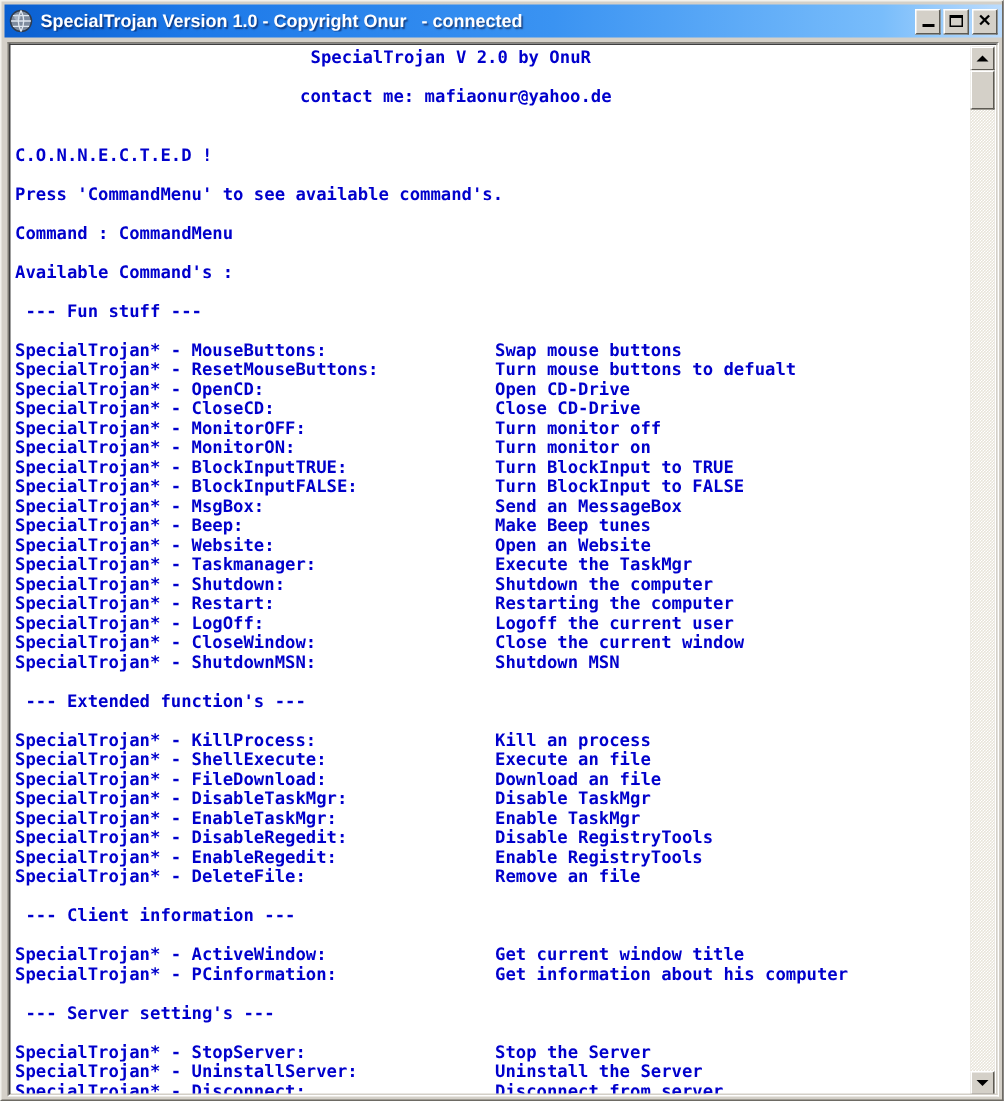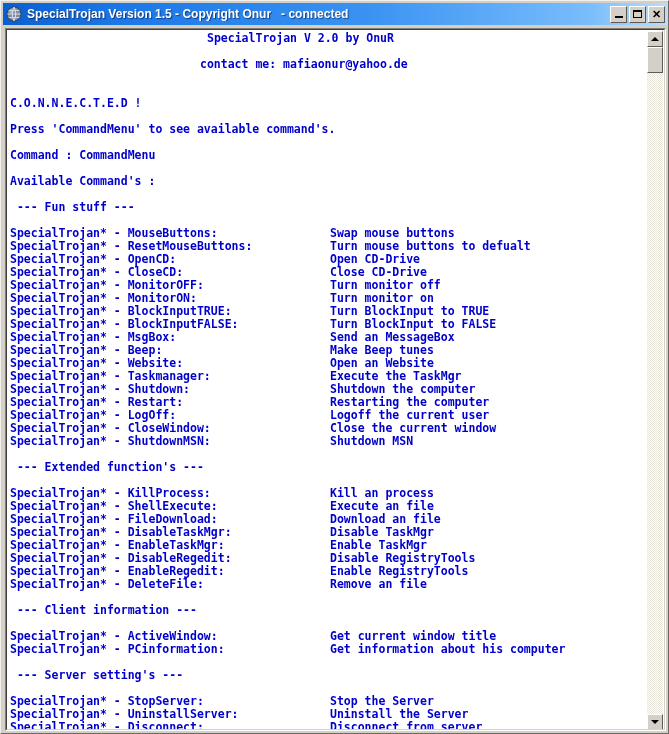--- a/index.html
+++ b/index.html
@@ -216,21 +216,21 @@
 <div class="window">
 
   <div class="titlebar">
     <span class="app-icon">
       <svg width="16" height="16" viewBox="0 0 16 16">
         <circle cx="8" cy="8" r="7" fill="#7e8b9e" stroke="#2f3b4d" stroke-width="1"></circle>
         <path d="M1.4 8 H14.6 M8 1 Q4.4 8 8 15 M8 1 Q11.6 8 8 15 M2.6 4.4 H13.4 M2.6 11.6 H13.4" stroke="#dfe6ef" stroke-width="0.9" fill="none"></path>
         <circle cx="5.6" cy="5.4" r="2.1" fill="#c9d4e2" opacity="0.55"></circle>
       </svg>
     </span>
-    <span class="title-text">SpecialTrojan Version 1.5 - Copyright Onur   - connected</span>
+    <span class="title-text">SpecialTrojan Version 1.0 - Copyright Onur   - connected</span>
     <span class="win-buttons">
       <button class="win-btn" title="Minimize">
         <span class="glyph-min"></span>
       </button>
       <button class="win-btn" title="Maximize">
         <span class="glyph-max"></span>
       </button>
       <button class="win-btn" title="Close">
         <span class="glyph-close">✕</span>
       </button>

